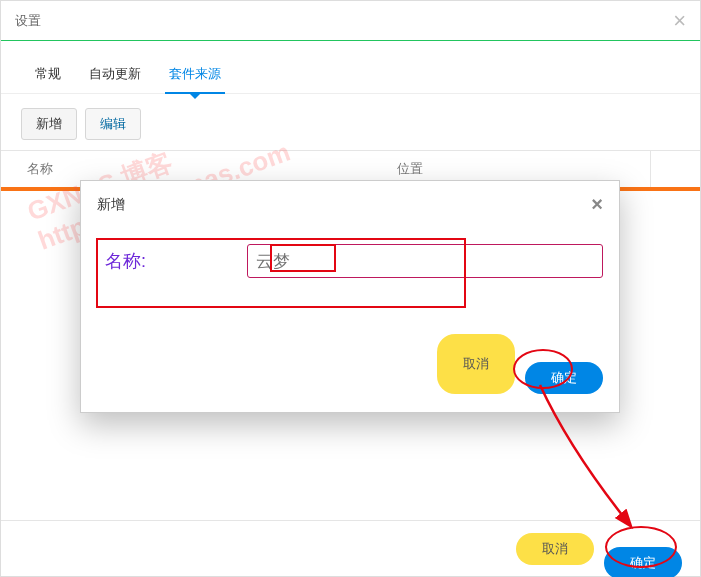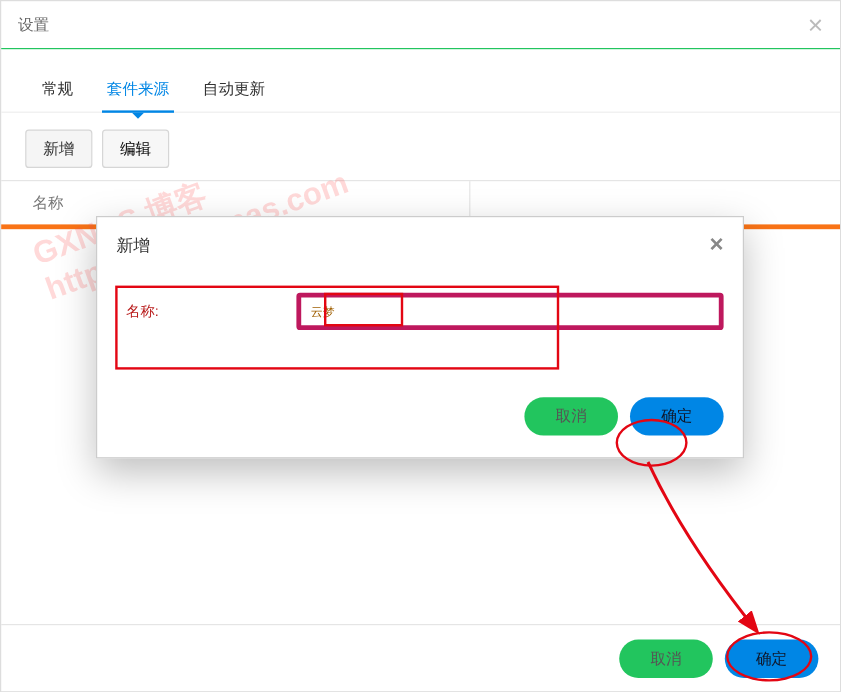--- a/index.html
+++ b/index.html
@@ -12,46 +12,46 @@
 
 .tabs { display: flex; gap: 0; padding: 14px 20px 0; border-bottom: 1px solid #eee; }
 .tab { padding: 10px 14px; color: #333; font-size: 13px; cursor: pointer; position: relative; }
 .tab.active { color: #0086e5; }
 .tab.active::after { content: ""; position: absolute; left: 10px; right: 10px; bottom: -1px; height: 2px; background: #0086e5; }
 .tab-caret { position: absolute; left: 50%; bottom: -6px; transform: translateX(-50%); width: 0; height: 0; border-left: 5px solid transparent; border-right: 5px solid transparent; border-top: 5px solid #0086e5; display: none; }
 .tab.active .tab-caret { display: block; }
 
 .toolbar { padding: 14px 20px 10px; display: flex; gap: 8px; }
 .btn { border: 1px solid #d6d6d6; background: #f5f5f5; padding: 6px 14px; border-radius: 3px; font-size: 13px; cursor: pointer; color: #333; }
-.btn.disabled { color: #000000; background: #f7f7f7; cursor: default; }
+.btn.disabled { color: #0369a1; background: #f7f7f7; cursor: default; }
 
 .table-header { display: flex; border-top: 1px solid #e5e5e5; border-bottom: 4px solid #f97316; padding: 0 20px; color: #777; gap: 40px; }
 .th { padding: 9px 6px; font-size: 13px; }
 .th-name { width: 330px; }
 .th-loc { flex: 1; }
 .th-end { width: 30px; border-left: 1px solid #e5e5e5; }
 
 .footer { position: absolute; bottom: 0; left: 0; right: 0; height: 56px; border-top: 1px solid #e5e5e5; display: flex; align-items: center; justify-content: flex-end; gap: 10px; padding: 0 18px; }
 
 .pill { border-radius: 18px; padding: 7px 26px; font-size: 13px; border: none; cursor: pointer; }
-.pill.cancel { background: #22c55e; color: #555; }
-.pill.confirm { background: #0086e5; color: #0f172a; }
+.pill.cancel { background: #fde047; color: #555; }
+.pill.confirm { background: #0086e5; color: #ffffff; margin-top: 28px; }
 
 
 .watermark { position: absolute; top: 150px; left: 25px; transform: rotate(-20deg); font-size: 26px; font-weight: bold; color: rgba(255, 80, 80, 0.22); pointer-events: none; line-height: 1.2; }
 
 
 .dialog { position: absolute; top: 180px; left: 80px; width: 540px; background: #fff; border: 1px solid #ccc; box-shadow: 0 12px 30px rgba(0,0,0,0.25); z-index: 20; }
 .dialog-header { display: flex; align-items: center; justify-content: space-between; padding: 12px 16px; }
 .dialog-header .dtitle { font-size: 14px; color: #333; }
 .dialog-header .dclose { color: #888; font-size: 20px; cursor: pointer; font-weight: bold; }
 .dialog-body { padding: 6px 16px 30px; }
 .form-row { display: flex; align-items: center; margin: 10px 0; }
-.form-label { width: 150px; font-size: 12px; color: #b91c1c; padding-left: 8px; }
-.form-input { flex: 1; border: 4px solid #be185d; padding: 6px 8px; font-size: 10px; border-radius: 3px; color: #a16207; font-family: inherit; }
+.form-label { width: 150px; font-size: 18px; color: #6d28d9; padding-left: 8px; }
+.form-input { flex: 1; border: 1px solid #be185d; padding: 6px 8px; font-size: 17px; border-radius: 3px; color: #737373; font-family: inherit; }
 .dialog-footer { display: flex; justify-content: flex-end; gap: 10px; padding: 6px 16px 18px; }
 
 
 .redbox { position: absolute; border: 2px solid #e30613; pointer-events: none; z-index: 30; }
 .rb1 { top: 238px; left: 96px; width: 370px; height: 70px; }
 .rb2 { top: 244px; left: 270px; width: 66px; height: 28px; }
 
 
 .redcircle { position: absolute; border: 2px solid #e30613; border-radius: 50%; pointer-events: none; z-index: 30; }
 .rc1 { top: 349px; left: 513px; width: 60px; height: 40px; }
@@ -67,36 +67,37 @@
 
   <div class="titlebar">
     <span>设置</span>
     <span class="close-x">×</span>
   </div>
 
   <div class="tabs">
     <div class="tab">
       <span>常规</span>
     </div>
+    <div class="tab">
+      <span>自动更新</span>
+    </div>
     <div class="tab active">
       <span>套件来源</span>
       <span class="tab-caret"></span>
-    </div>
-    <div class="tab">
-      <span>自动更新</span>
     </div>
   </div>
 
   <div class="toolbar">
     <button class="btn">新增</button>
     <button class="btn disabled">编辑</button>
   </div>
 
   <div class="table-header">
     <div class="th th-name">名称</div>
+    <div class="th th-loc">位置</div>
     <div class="th th-end"></div>
   </div>
 
   <div class="watermark">
     <div>GXNAS 博客</div>
     <div>https://wp.gxnas.com</div>
   </div>
 
   <div class="footer">
     <button class="pill cancel">取消</button>

